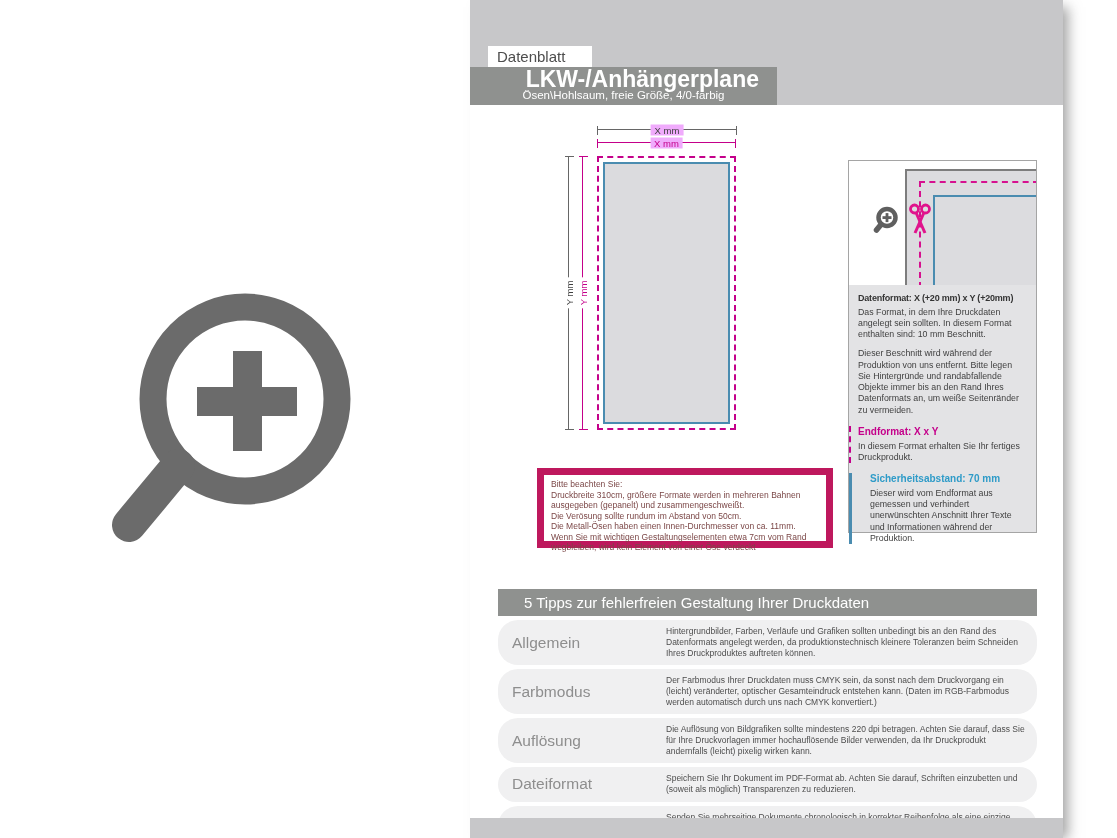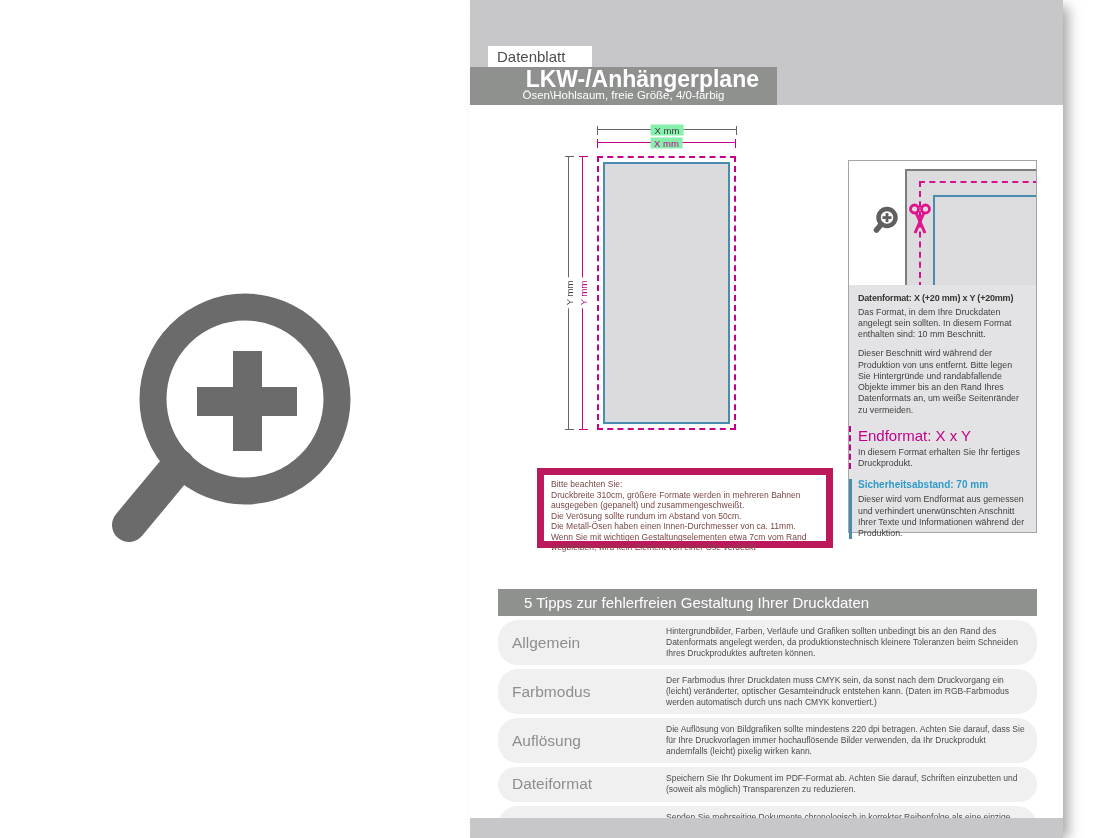--- a/index.html
+++ b/index.html
@@ -16,21 +16,21 @@
   #tab{position:absolute;left:18px;top:46px;width:104px;height:21px;background:#fff;
        color:#4d4d4d;font-size:15px;line-height:21px;padding-left:9px;box-sizing:border-box;}
   #titlebar{position:absolute;left:0;top:67px;width:307px;height:38px;background:#8f918f;color:#fff;}
   #titlebar .t1{display:block;text-align:right;padding:2px 18px 0 0;font-size:23px;font-weight:bold;line-height:20px;}
   #titlebar .t2{display:block;text-align:center;font-size:11.5px;line-height:13px;}
 
   
   .dimh{position:absolute;border-top:1px solid #666;height:0;}
   .dimh:before,.dimh:after{content:"";position:absolute;width:1px;height:9px;top:-4px;background:#666;}
   .dimh:before{left:0}.dimh:after{right:0}
-  .dimh .lbl{position:absolute;left:50%;top:0;transform:translate(-50%,-50%);background:#86efac;
+  .dimh .lbl{position:absolute;left:50%;top:0;transform:translate(-50%,-50%);background:#f0abfc;
              padding:0 4px;font-size:9.5px;color:#3f3f3f;white-space:nowrap;}
   .dimh.mag{border-top-color:#c4008a;}
   .dimh.mag:before,.dimh.mag:after{background:#c4008a;}
   .dimh.mag .lbl{color:#c4008a;}
   .dimv{position:absolute;border-left:1px solid #666;width:0;}
   .dimv:before,.dimv:after{content:"";position:absolute;height:1px;width:9px;left:-4px;background:#666;}
   .dimv:before{top:0}.dimv:after{bottom:0}
   .dimv .lbl{position:absolute;top:50%;left:0;transform:translate(-50%,-50%) rotate(-90deg);background:#fff;
              padding:1px 3px;font-size:9.5px;color:#3f3f3f;white-space:nowrap;}
   .dimv.mag{border-left-color:#c4008a;}
@@ -50,22 +50,22 @@
   #illus .cut{position:absolute;left:70px;top:20px;right:-3px;bottom:-3px;
               border-left:2px dashed #d6108f;border-top:2px dashed #d6108f;}
   #illus .safe{position:absolute;left:84px;top:34px;right:-3px;bottom:-3px;
                border-left:2px solid #4a8cb0;border-top:2px solid #4a8cb0;}
   #illus .sciss{position:absolute;left:59px;top:42px;}
   #illus .mini{position:absolute;left:22px;top:44px;}
   #ptext{flex:1;padding:8px 9px;font-size:8.8px;line-height:1.28;color:#3f3f3f;}
   #ptext .h{font-weight:bold;font-size:9px;letter-spacing:-0.2px;color:#333;}
   #ptext p{margin:2px 0 8px 0;}
   .sec-end{border-left:2px dashed #c4008a;padding-left:7px;margin:10px 0 0 -9px;}
-  .sec-end .h2{color:#c4008a;font-weight:normal;font-size:15px;}
-  .sec-safe{border-left:3px solid #4a8cb0;padding-left:6px;margin:10px 0 0 -9px;}
+  .sec-end .h2{color:#c4008a;font-weight:bold;font-size:10px;}
+  .sec-safe{border-left:3px solid #4a8cb0;padding-left:18px;margin:10px 0 0 -9px;}
   .sec-safe .h2{color:#2e9bc8;font-weight:bold;font-size:10px;}
   .sec-end p,.sec-safe p{margin:2px 0 0 0;}
 
   
   #notice{position:absolute;left:67px;top:468px;width:296px;height:80px;border:7px solid #be185d;
           box-sizing:border-box;padding:4px 7px;font-size:8.5px;line-height:1.24;color:#7b4747;}
 
   
   #tips{position:absolute;left:28px;top:589px;width:539px;}
   #tipshead{background:#8f918f;color:#fff;font-size:15px;height:27px;line-height:27px;padding-left:26px;}

